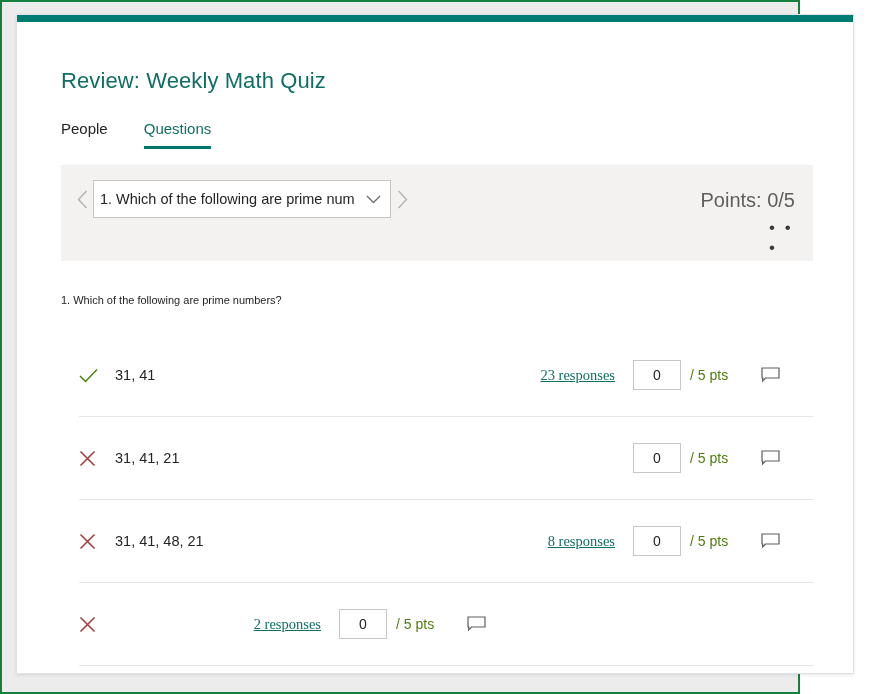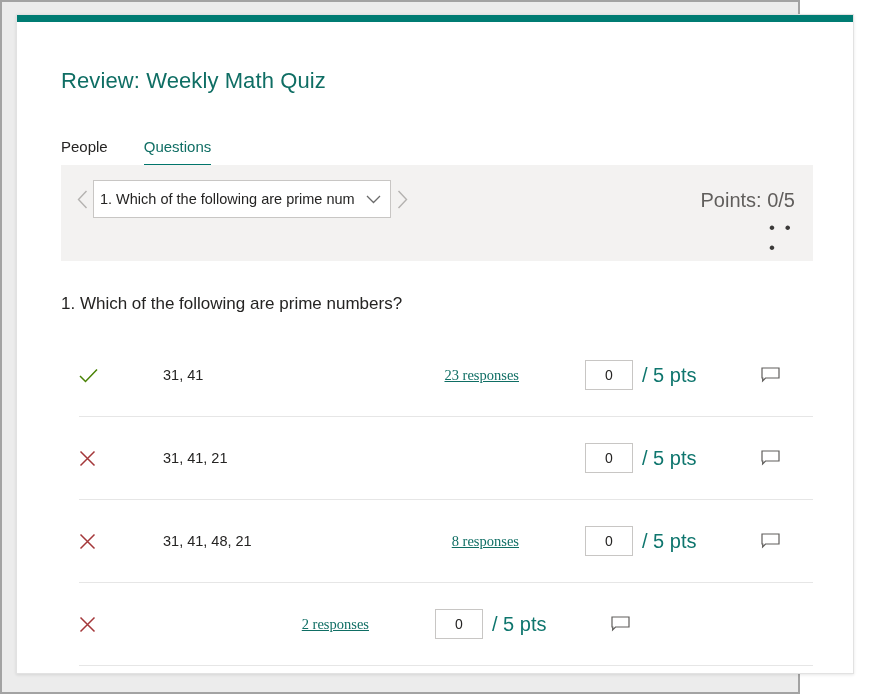--- a/index.html
+++ b/index.html
@@ -14,21 +14,21 @@
     overflow: hidden;
   }
 
   
   .screen {
     position: relative;
     width: 800px;
     height: 694px;
     background: #ececec;
     box-sizing: border-box;
-    border: 2px solid #a3a3a3;
+    border: 2px solid #15803d;
   }
   .window {
     position: absolute;
     left: 14px;
     top: 12px;
     width: 838px;
     height: 660px;
     background: #ffffff;
     box-sizing: border-box;
     border: 1px solid #e2e2e2;
@@ -65,21 +65,20 @@
     white-space: nowrap;
   }
 
   
   .tabs {
     position: absolute;
     left: 44px;
     top: 98px;
     display: flex;
     align-items: flex-start;
-    margin-top: 18px;
   }
   .tab {
     position: relative;
     font-size: 15px;
     padding: 0 0 12px 0;
     margin-right: 36px;
     color: #252423;
     cursor: pointer;
     white-space: nowrap;
   }
@@ -173,39 +172,38 @@
     font-size: 17px;
     letter-spacing: 2.5px;
     cursor: pointer;
   }
 
   
   .question-heading {
     position: absolute;
     left: 44px;
     top: 272px;
-    font-size: 17px;
+    font-size: 11px;
     color: #252423;
     white-space: nowrap;
   }
 
   
   .options {
     position: absolute;
     left: 62px;
     top: 312px;
     width: 734px;
   }
   .option-row {
     position: relative;
     height: 82px;
     display: flex;
     align-items: center;
     border-bottom: 1px solid #e6e6e6;
-    gap: 48px;
   }
   .opt-icon {
     width: 30px;
     flex: none;
     display: flex;
     align-items: center;
     justify-content: flex-start;
   }
   .opt-text {
     font-size: 14.5px;
@@ -241,22 +239,22 @@
     border: 1px solid #c8c6c4;
     box-sizing: border-box;
     background: #ffffff;
     font-family: "Liberation Sans", sans-serif;
     font-size: 14px;
     color: #252423;
     text-align: center;
     padding: 0;
   }
   .score-suffix {
-    font-size: 20px;
-    color: #0f766e;
+    font-size: 14px;
+    color: #4d7c0f;
     margin-left: 9px;
     white-space: nowrap;
   }
   .comment-cell {
     width: 52px;
     flex: none;
     display: flex;
     align-items: center;
     justify-content: flex-start;
     cursor: pointer;

